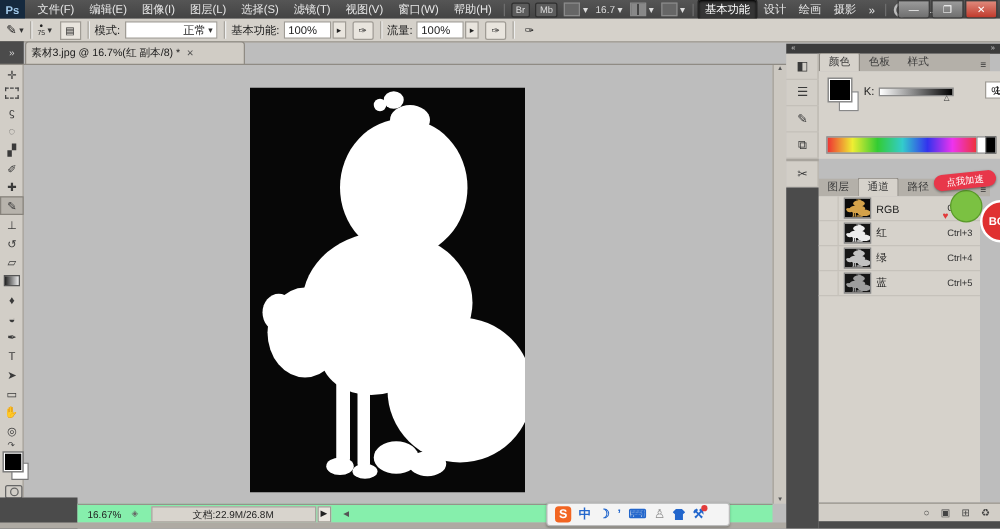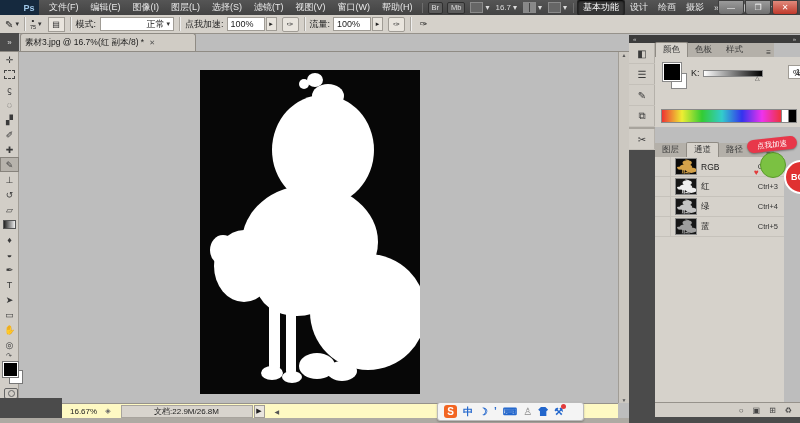--- a/index.html
+++ b/index.html
@@ -3,21 +3,21 @@
 <meta charset="utf-8">
 <style>
   html,body{margin:0;padding:0;background:#888;}
   #root{position:relative;width:800px;height:423px;background:#bdbdbd;overflow:hidden;
         font-family:"Liberation Sans",sans-serif;color:#1a1a1a;-webkit-user-select:none;}
   .a{position:absolute;}
   
   .menubar{left:0;top:0;width:800px;height:15px;background:linear-gradient(#555,#434343);
            display:flex;align-items:center;color:#e8e8e8;font-size:9px;}
   .pslogo{width:20px;height:15px;background:#15293e;color:#9fc7e8;font-weight:bold;font-size:9px;
-          display:flex;align-items:center;justify-content:center;margin-right:4px;padding-left:19px;}
+          display:flex;align-items:center;justify-content:center;margin-right:4px;}
   .mitem{padding:0 6px;line-height:15px;white-space:nowrap;}
   .msep{width:1px;height:10px;background:#6d6d6d;margin:0 3px;}
   .chipbtn{border:1px solid #2f2f2f;border-radius:2px;background:#5c5c5c;font-size:7.5px;
            padding:0 3px;height:10px;line-height:10px;margin:17px 2px;color:#ddd;}
   .iconbtn{display:flex;align-items:center;gap:2px;margin:0 3px;color:#ddd;font-size:8px;}
   .mini-ic{display:inline-block;width:11px;height:9px;border:1px solid #8a8a8a;background:#666;}
   .grid-ic{display:inline-block;width:11px;height:9px;border:1px solid #8a8a8a;
            background:linear-gradient(90deg,#888 45%,#444 45% 55%,#888 55%);}
   .ws{padding:1px 5px;border-radius:3px;white-space:nowrap;}
   .ws.active{background:#353535;border:1px solid #222;box-shadow:inset 0 1px 2px #000;color:#fff;}
@@ -60,35 +60,35 @@
   .mask-btn{left:4px;top:388px;width:12px;height:9px;border:1px solid #666;border-radius:2px;
             display:flex;align-items:center;justify-content:center;}
   .mask-btn i{width:5px;height:5px;border:1px solid #666;border-radius:50%;}
   
   .canvas-doc{left:200px;top:70px;width:220px;height:324px;}
   .vscroll{left:618px;top:52px;width:11px;height:351px;background:#ccc8c1;border-left:1px solid #a19d96;
            box-sizing:border-box;display:flex;flex-direction:column;justify-content:space-between;
            align-items:center;font-size:5px;color:#555;}
   
   .dark-bl{left:0;top:398px;width:62px;height:25px;background:#4b4b4b;}
-  .statusbar{left:62px;top:403px;width:556px;height:15px;background:#fef9c3;border-top:1px solid #96928b;
+  .statusbar{left:62px;top:403px;width:556px;height:15px;background:#86efac;border-top:1px solid #96928b;
              display:flex;align-items:center;font-size:8px;color:#222;box-sizing:border-box;}
   .statbox{border:1px solid #a8a49d;background:#d8d4cd;height:11px;display:flex;align-items:center;
            padding:0 6px;font-size:8px;}
   .bottom-edge{left:0;top:418px;width:629px;height:5px;background:#aeaaa3;}
   
   .collapse-strip{left:629px;top:35px;width:171px;height:8px;background:#3c3c3c;color:#c8c8c8;
                   font-size:6px;display:flex;justify-content:space-between;align-items:center;
                   padding:0 4px;box-sizing:border-box;}
   .dock{left:629px;top:43px;width:26px;height:107px;background:#d2cec7;border-right:1px solid #b5b1aa;
         box-sizing:border-box;}
   .dockic{width:26px;height:20px;display:flex;align-items:center;justify-content:center;
           font-size:10px;color:#3a3a3a;border-bottom:1px solid #c4c0b9;}
   .dock-dark{left:629px;top:150px;width:26px;height:273px;background:#4b4b4b;}
-  .ptabs{width:119px;height:14px;background:#b4b0a9;display:flex;align-items:flex-end;font-size:8.5px;font-family:Liberation Mono, monospace;}
+  .ptabs{width:137px;height:14px;background:#b4b0a9;display:flex;align-items:flex-end;font-size:8.5px;font-family:Liberation Mono, monospace;}
   .ptab{padding:1px 7px;color:#3a3a3a;white-space:nowrap;}
   .ptab.active{background:#d6d2cb;border:1px solid #8f8b84;border-bottom:none;border-radius:2px 2px 0 0;}
   .pmenu{margin-left:auto;font-size:8px;color:#333;padding-right:3px;}
   .panelbody{background:#d6d2cb;}
   .chrow{display:flex;align-items:center;height:19px;border-bottom:1px solid #c6c2bb;font-size:8.5px;}
   .chrow .eyewell{width:15px;height:100%;border-right:1px solid #c6c2bb;display:flex;
                   align-items:center;justify-content:center;font-size:7px;color:#222;}
   .chrow .thumb{margin:0 4px;border:1px solid #888;line-height:0;}
   .chrow .sc{margin-left:auto;padding-right:6px;font-size:7.5px;color:#333;}
   .chrow.sel{background:#2c82e0;color:#fff;height:21px;}
@@ -204,21 +204,21 @@
     </span>
     <span class="dd">▾</span>
     <span class="tgl" style="margin-left:6px">▤</span>
     <span class="osep"></span>
     <span>模式:</span>
     <span class="inset" style="width:66px;margin-left:4px;justify-content:flex-end">
       <span>正常</span>
       <span class="dd">▾</span>
     </span>
     <span class="osep"></span>
-    <span>点我加速:</span>
+    <span>基本功能:</span>
     <span class="inset" style="width:30px;margin-left:3px">100%</span>
     <span class="spin">▸</span>
     <span class="tgl" style="margin-left:5px;border-radius:2px">✑</span>
     <span class="osep"></span>
     <span>流量:</span>
     <span class="inset" style="width:30px;margin-left:3px">100%</span>
     <span class="spin">▸</span>
     <span class="tgl" style="margin-left:5px;border-radius:2px">✑</span>
     <span class="osep"></span>
     <span class="tgl" style="border:none;background:none;font-size:9px">✑</span>

